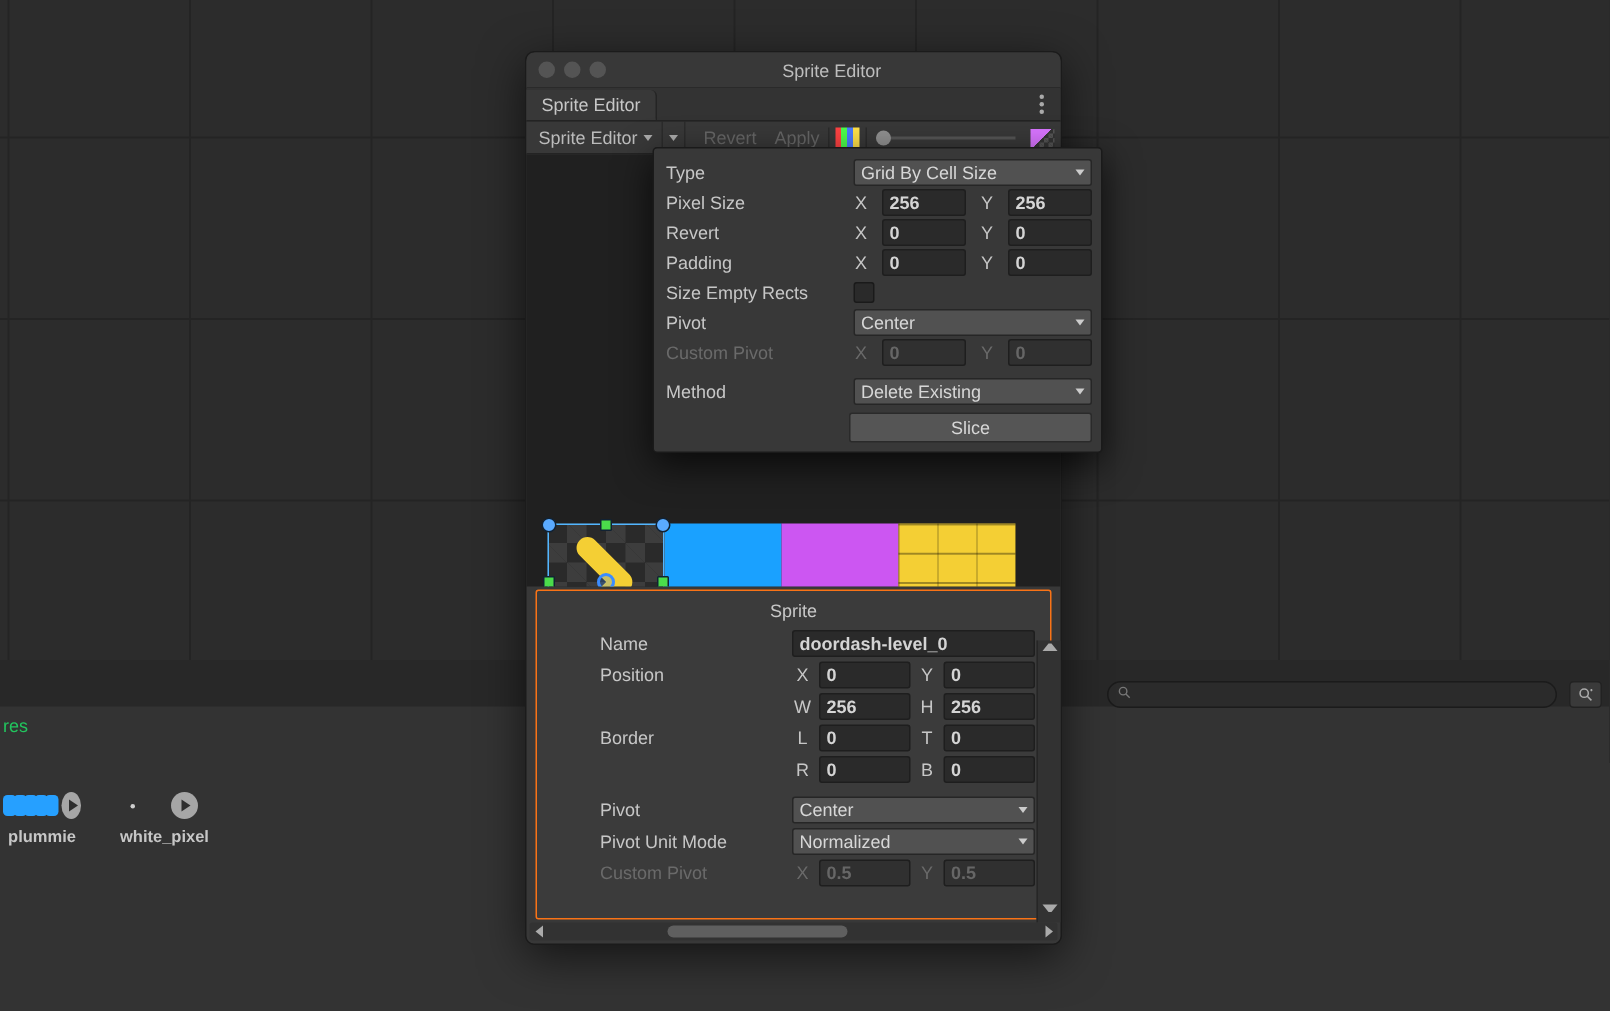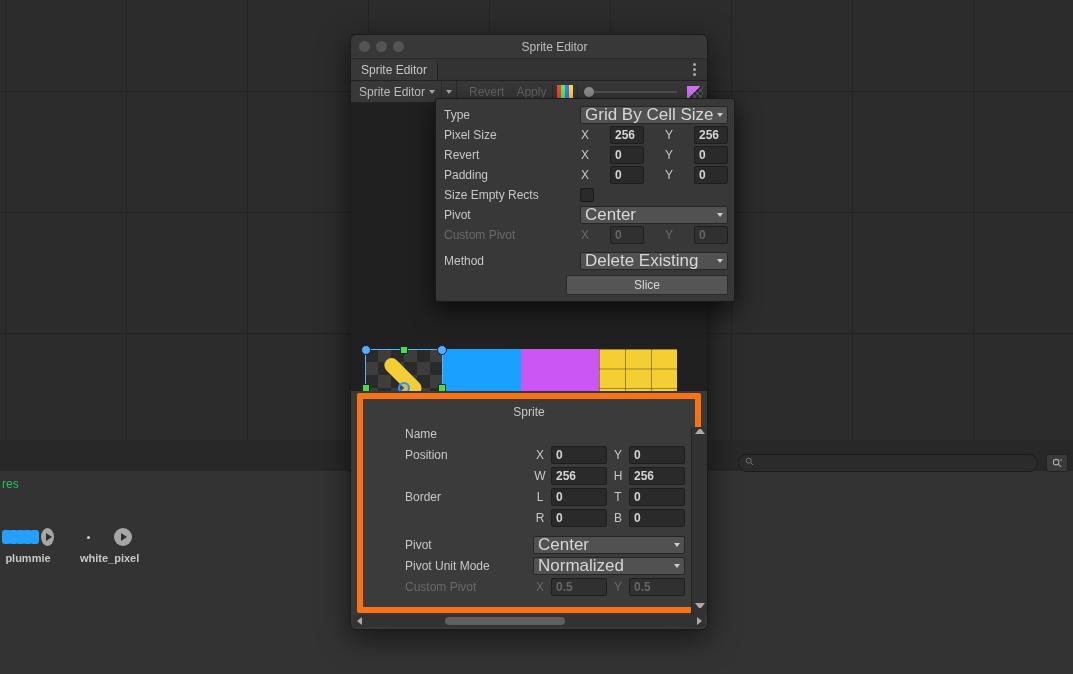--- a/index.html
+++ b/index.html
@@ -98,33 +98,33 @@
     background-size:100% 100%, 6px 6px, 6px 6px;
     background-position:0 0, 0 0, 3px 3px;
   }
   
   .panel {
     position:absolute; left:435px; top:98px;  width:300px;
     background:#383838; border:1px solid #1a1a1a; border-radius:3px;
     box-shadow:0 8px 24px rgba(0,0,0,0.7);
     z-index:50; padding:6px 6px 6px 6px;
   }
-  .panel .row { display:flex; align-items:center; height:20px; gap:20px; }
+  .panel .row { display:flex; align-items:center; height:20px; gap:9px; }
   .panel .lab { width:118px; font-size:12px; color:#c7c7c7; padding-left:2px;}
   .panel .lab.dim { color:#6a6a6a;}
   .panel .xylab { width:10px; text-align:center; color:#c7c7c7; font-size:12px;}
   .panel .xylab.dim{ color:#6a6a6a;}
   .panel .half { flex:1; }
   .inp {
     background:#2a2a2a; border:1px solid #1e1e1e; color:#d4d4d4; font-size:12px;
     padding:1px 4px; height:18px; border-radius:2px; outline:none; width:100%;font-weight:bold;
   }
   .inp:disabled{ color:#666; background:#303030;}
   .sel {
-    background:#515151; border:1px solid #262626; color:#d7d7d7; font-size:17px;
+    background:#515151; border:1px solid #262626; color:#d7d7d7; font-size:12px;
     height:18px; border-radius:2px; width:100%; display:flex; align-items:center; justify-content:space-between;
     padding:0 4px; cursor:pointer;
   }
   .sel .tri{ border-top:4px solid #ccc; border-left:3px solid transparent; border-right:3px solid transparent;}
   .chk { width:14px; height:14px; background:#2a2a2a; border:1px solid #1a1a1a; border-radius:2px;}
   .slicebtn {
     height:20px; background:#555; border:1px solid #2a2a2a;
     color:#d7d7d7; font-size:12px; display:flex; align-items:center; justify-content:center;
     margin-top:4px;  margin-left:124px; border-radius:2px; cursor:pointer;
   }
@@ -151,21 +151,21 @@
   .handle.tl{left:-4px;top:-4px} .handle.tr{right:-4px;top:-4px}
   .handle.tc{left:50%;top:-4px;transform:translateX(-50%)}
   .handle.lc{left:-4px;top:50%;transform:translateY(-50%)}
   .handle.rc{right:-4px;top:50%;transform:translateY(-50%)}
   .handleB{ background:#5aaaff; border-radius:50%; width:10px; height:10px;}
   .handleB.tl{left:-5px;top:-5px} .handleB.tr{right:-5px;top:-5px}
   .pivot{ position:absolute; left:50%; top:50%; width:12px; height:12px; border:2px solid #3b8cff; border-radius:50%; transform:translate(-50%,-50%); background:rgba(59,140,255,0.25);}
   
   .info {
     position:absolute; left:6px; right:6px; bottom:16px; height:220px;
-    background:#3b3b3b; border:6px solid #f97316; border-radius:2px;
+    background:#3b3b3b; border:1px solid #f97316; border-radius:2px;
     padding:6px 10px;
   }
   .info .hd{ text-align:center; color:#c8c8c8; height:18px;}
   .info .irow{ display:flex; align-items:center; height:21px; gap:4px;}
   .info .ilab{ width:124px; color:#c7c7c7; font-size:12px;margin-left:32px;}
   .info .ilab.dim{ color:#6a6a6a;}
   .info .klab{ width:14px; text-align:center; color:#c7c7c7;}
   .info .klab.dim{ color:#6a6a6a;}
   .info .half{ flex:1;}
   .scrollbar{ position:absolute; left:2px; right:2px; bottom:2px; height:12px;
@@ -287,20 +287,21 @@
       <div class="handle rc"></div>
 
       <div class="pivot"></div>
     </div>
   </div>
 
   <div class="info">
     <div class="hd">Sprite</div>
     <div class="irow">
       <div class="ilab">Name</div>
+      <input class="inp" style="flex: 1 1 0%;" value="doordash-level_0">
     </div>
     <div class="irow">
       <div class="ilab">Position</div>
       <div class="klab">X</div>
       <input class="inp half" value="0" style="">
       <div class="klab">Y</div>
       <input class="inp half" value="0" style="">
     </div>
     <div class="irow">
       <div class="ilab"></div>

